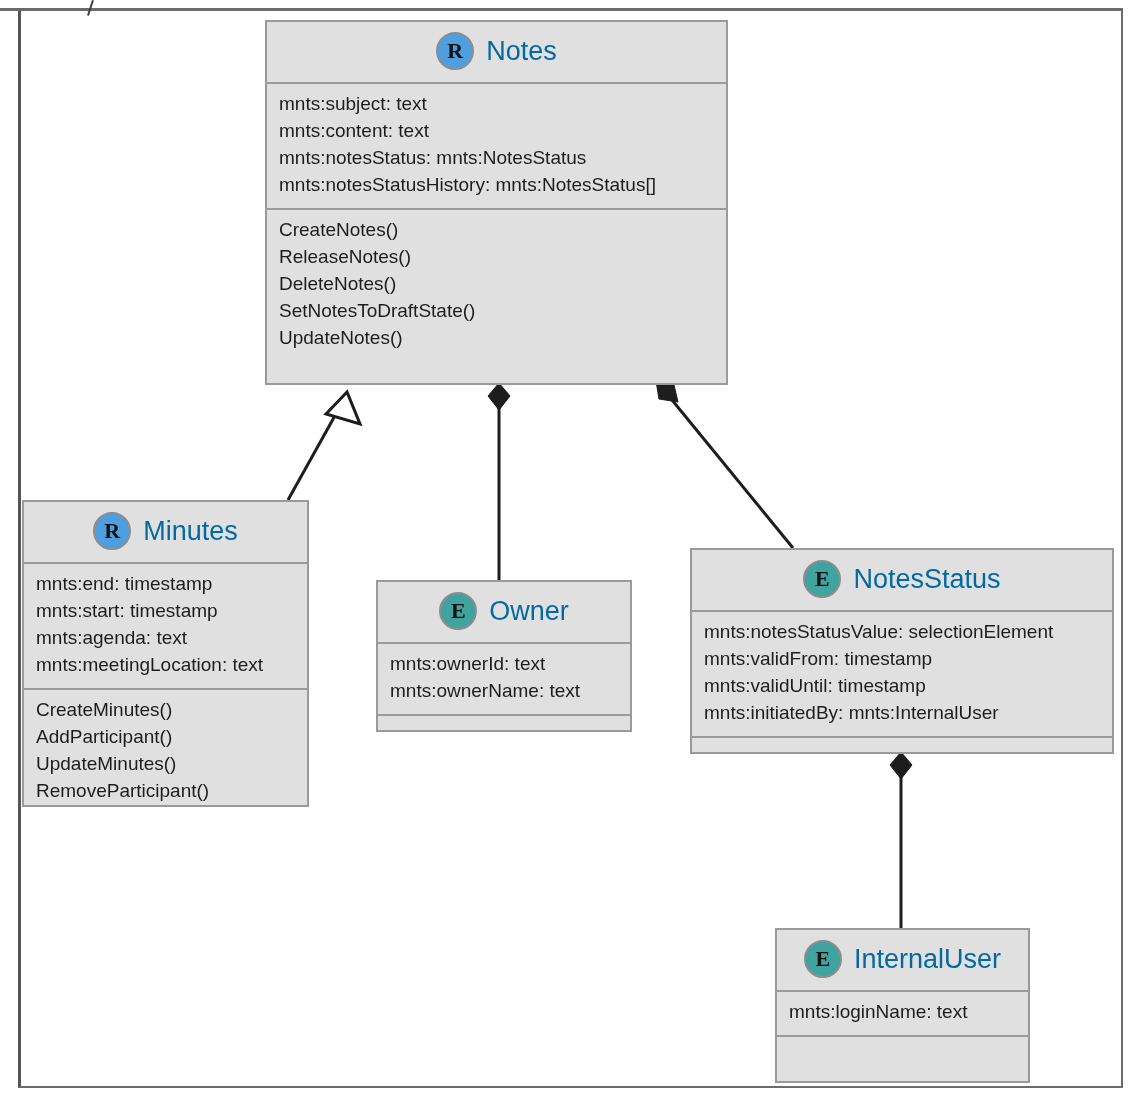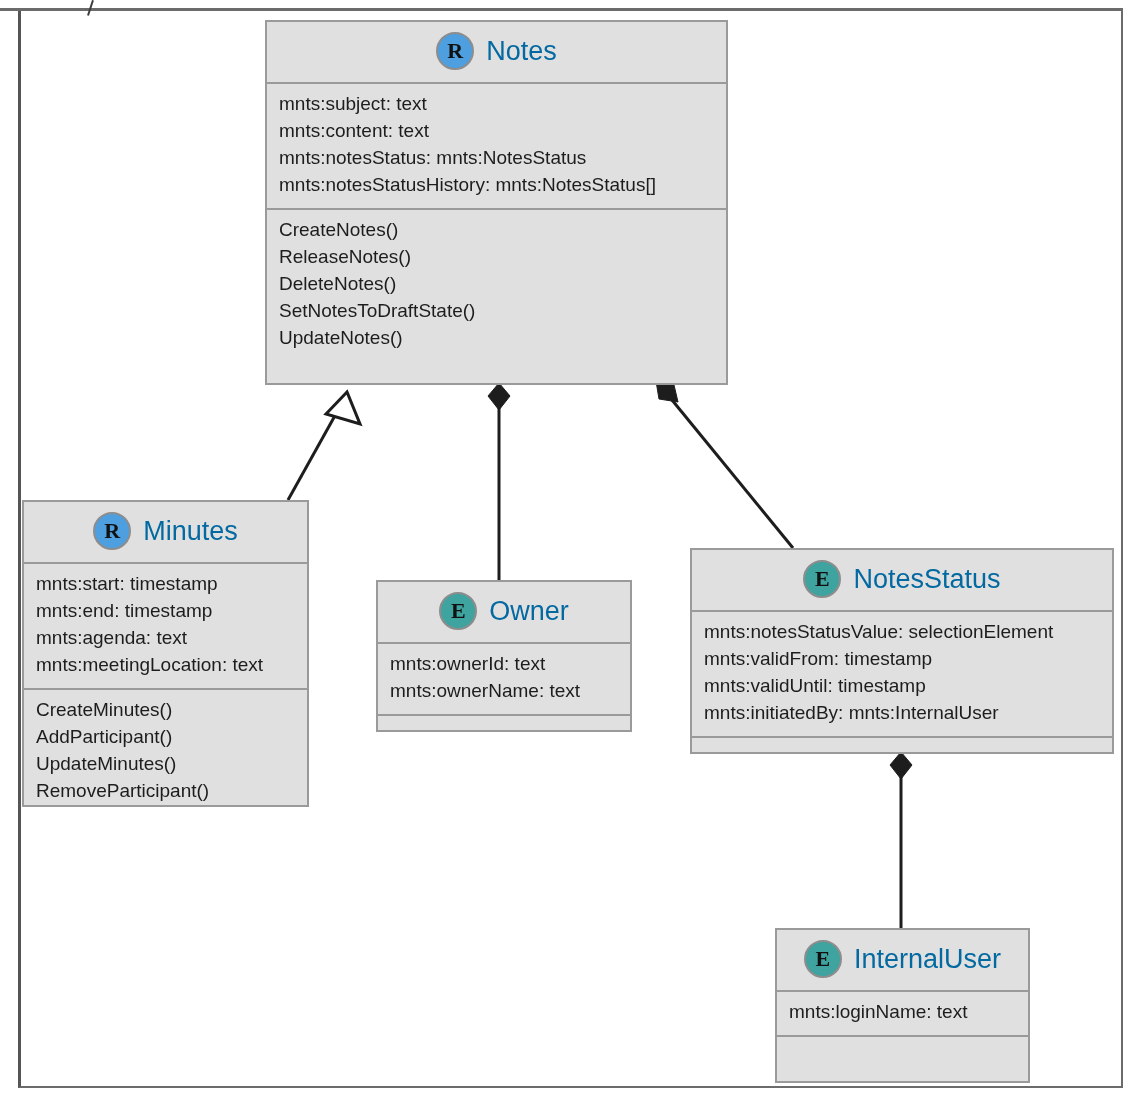--- a/index.html
+++ b/index.html
@@ -100,22 +100,22 @@
     </div>
   </div>
 
   <div class="uml" id="box-minutes">
     <div class="hdr">
       <div class="badge r">R</div>
       <div class="cname">Minutes</div>
     </div>
     <div class="sep"></div>
     <div class="compart">
+      <div class="row">mnts:end: timestamp</div>
       <div class="row">mnts:start: timestamp</div>
-      <div class="row">mnts:end: timestamp</div>
       <div class="row">mnts:agenda: text</div>
       <div class="row">mnts:meetingLocation: text</div>
     </div>
     <div class="sep"></div>
     <div class="compart">
       <div class="row">CreateMinutes()</div>
       <div class="row">AddParticipant()</div>
       <div class="row">UpdateMinutes()</div>
       <div class="row">RemoveParticipant()</div>
     </div>

